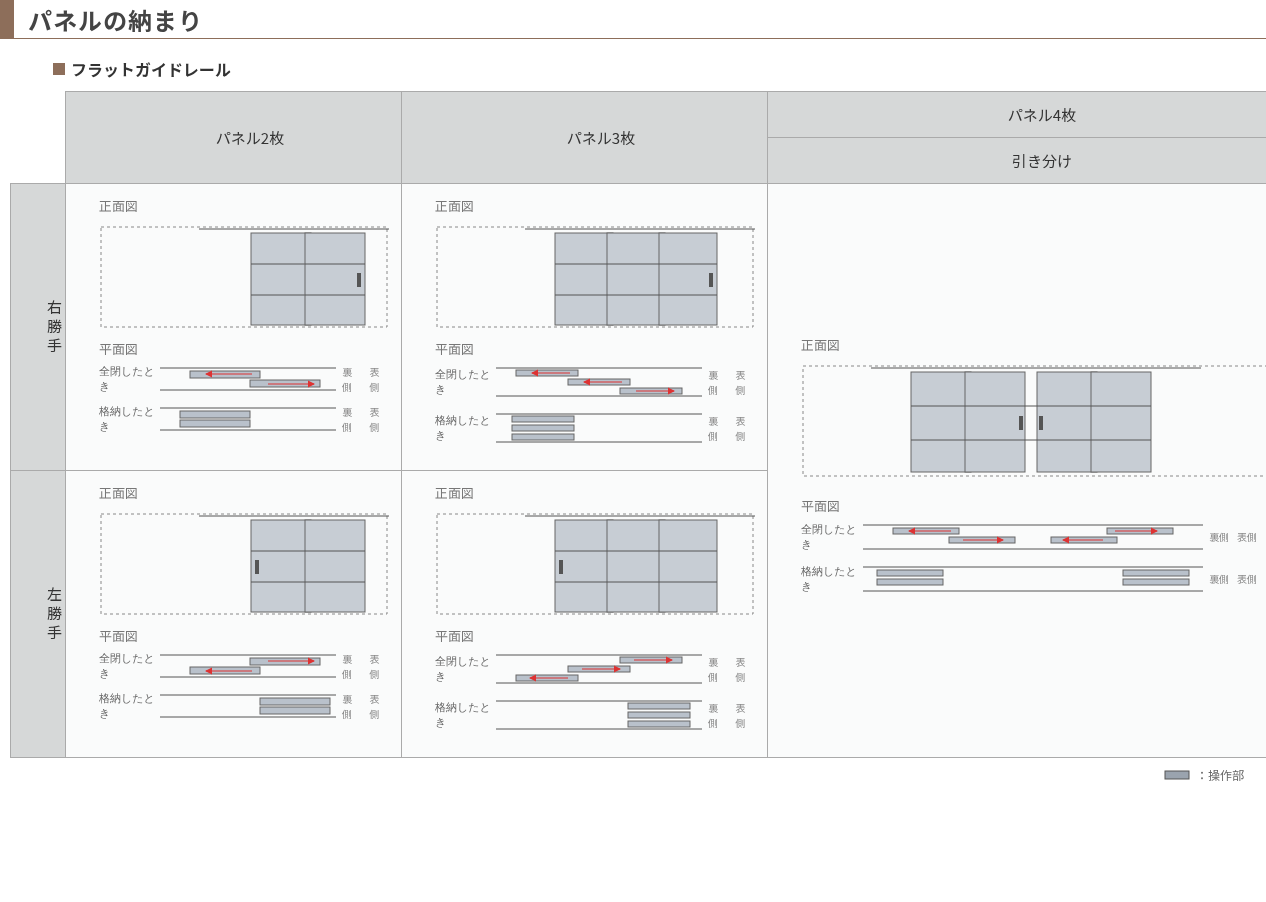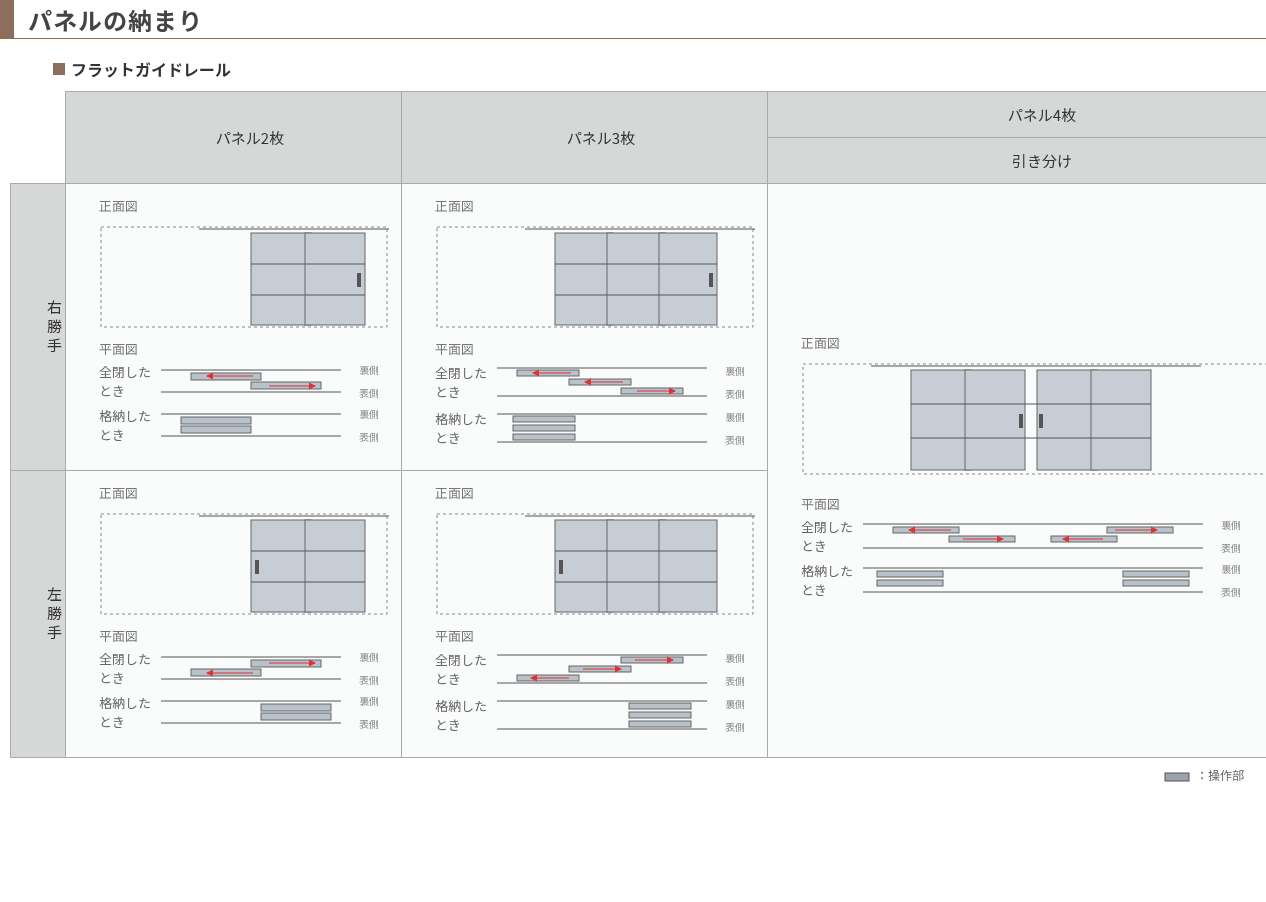--- a/index.html
+++ b/index.html
@@ -13,23 +13,23 @@
 .sq { width:12px; height:12px; background:#8d6e5a; margin-right:6px; }
 .sub-head-text { font-size:16px; font-weight:bold; }
 .note { font-size:12px; margin:0 0 16px 10px; color:#555; }
 table.grid { border-collapse:collapse; width:1240px; margin-left:10px; }
 table.grid th, table.grid td { border:1px solid #aaa;padding-left:33px; }
 th.colh { background:#d6d8d8; font-weight:normal; font-size:15px; padding:12px 0; color:#333; }
 th.rowh { background:#d6d8d8; font-weight:normal; font-size:15px; width:34px; color:#333; writing-mode:vertical-rl; letter-spacing:4px; }
 td.cell { background:#fafbfb; padding:12px 12px 16px 12px; vertical-align:top; }
 .lbl { font-size:13px; color:#777; margin-bottom:4px; }
 .rowline { display:flex; align-items:center; margin-bottom:6px; }
-.rowcap { font-size:13px; color:#666; width:62px; }
-.side-lbls { display:flex; flex-direction:column; font-size:10px; color:#888; gap:8px; margin-left:18px; }
-.legend { text-align:right; font-size:12px; color:#666; margin:8px 22px 0 0; display:flex; justify-content:flex-end; align-items:flex-end; gap:6px;}
+.rowcap { font-size:11px; color:#666; width:62px;font-family:Liberation Serif, serif; }
+.side-lbls { display:flex; flex-direction:row; font-size:10px; color:#888; gap:8px; margin-left:6px; }
+.legend { text-align:right; font-size:12px; color:#666; margin:8px 22px 0 0; display:flex; justify-content:flex-end; align-items:center; gap:6px;}
 svg { display:block; }
 .panel-fill { fill:#c7cdd4; stroke:#666; stroke-width:1; }
 .rail { stroke:#555; stroke-width:1; }
 .dash { stroke:#888; stroke-width:1; stroke-dasharray:3 3; fill:none; }
 .bar { fill:#b9c1cb; stroke:#666; stroke-width:1; }
 .barD { fill:#9aa3ae; stroke:#555; stroke-width:1; }
 .arrow { stroke:#d33; stroke-width:1.2; fill:none; marker-end:url(#ah); }
 .handle { fill:#555; }
 </style>
 </head>

